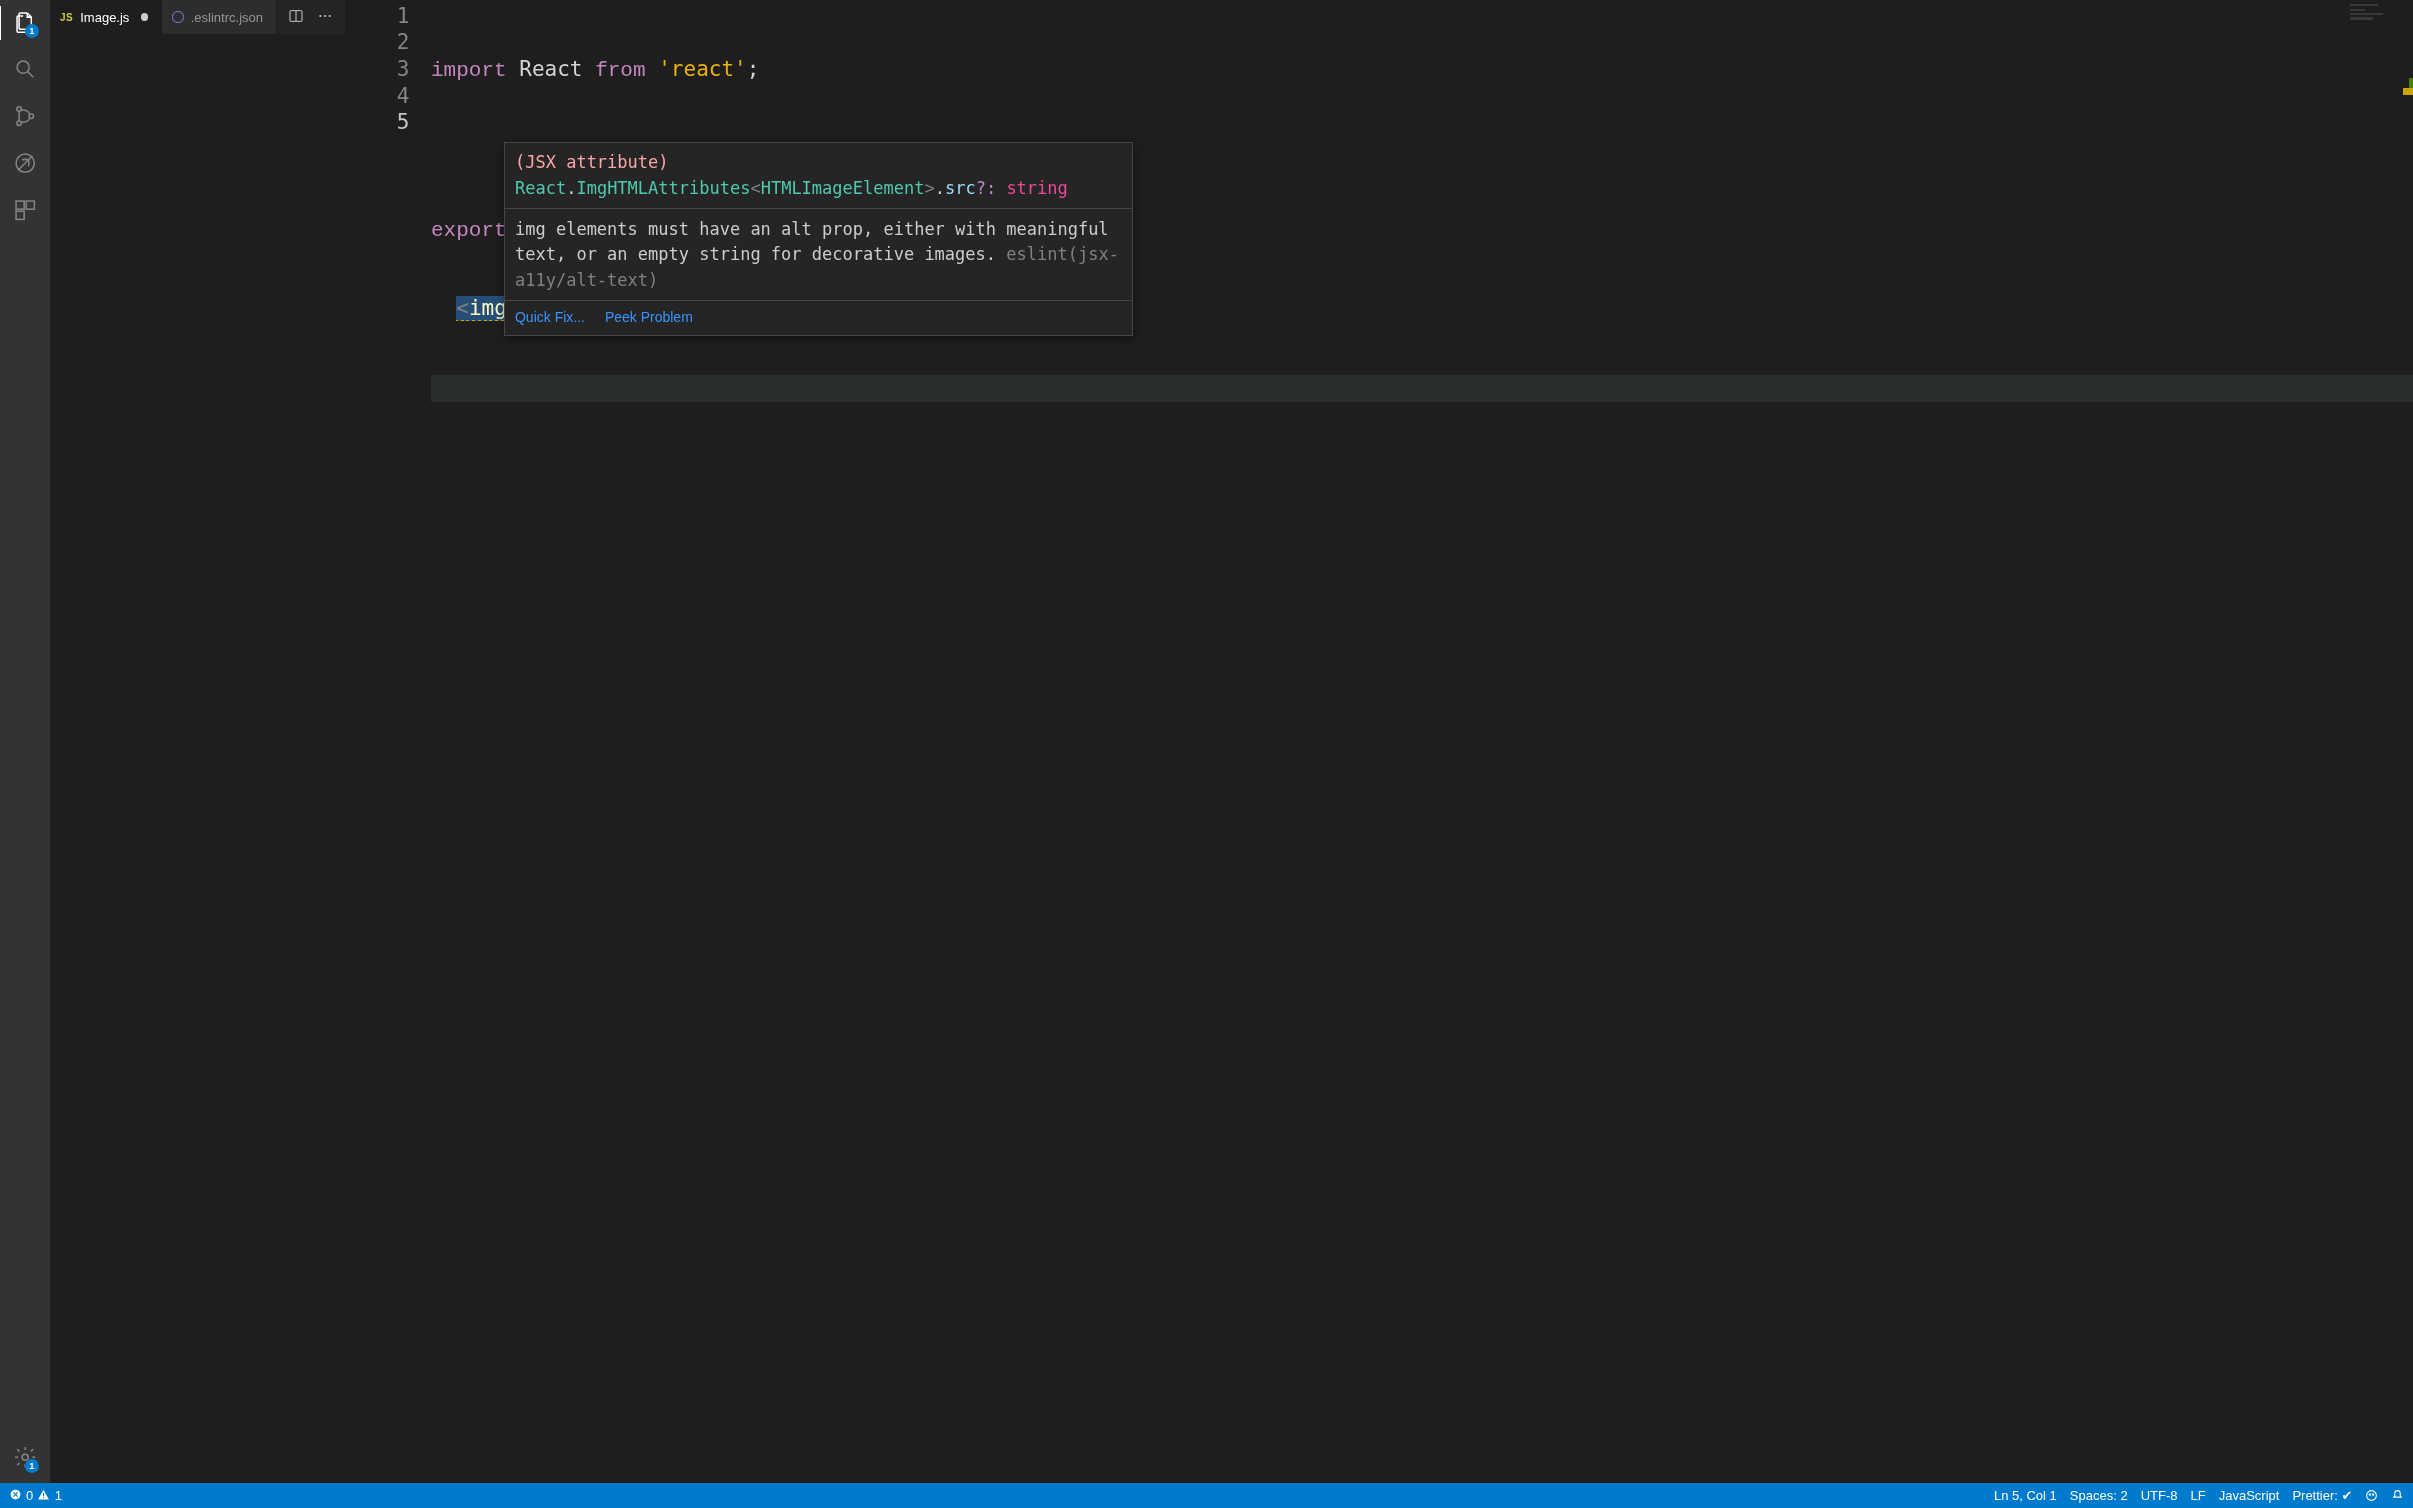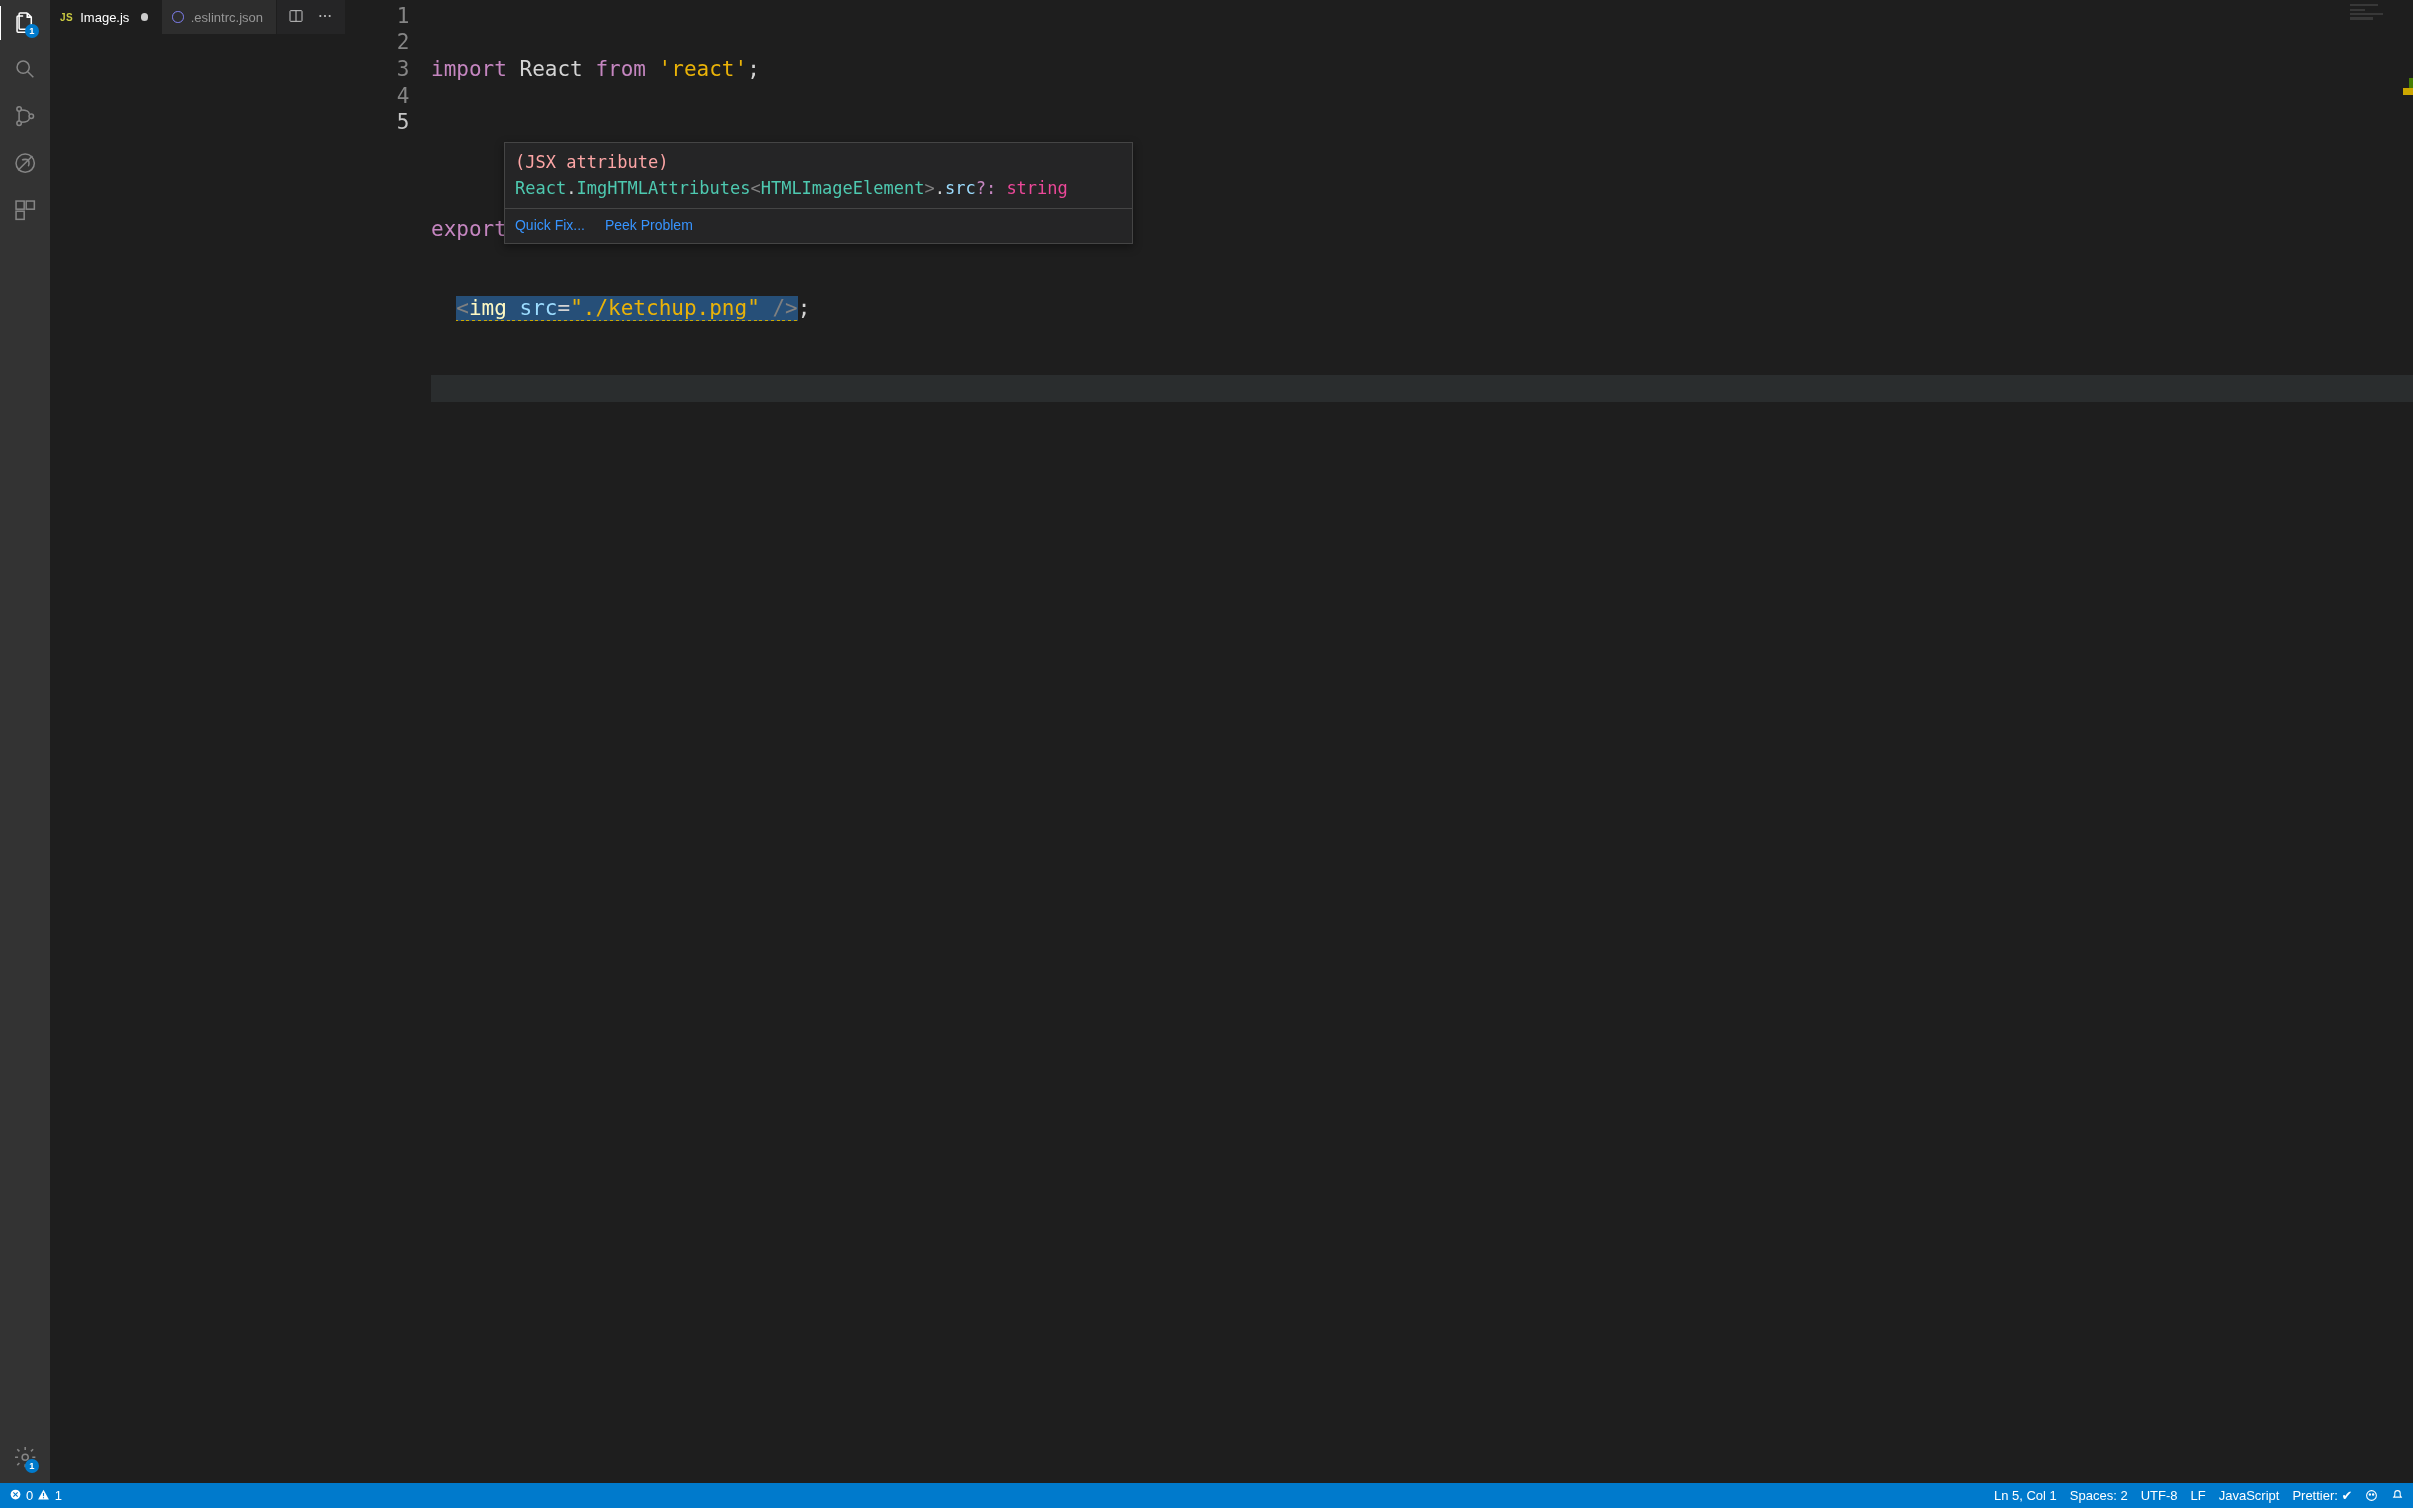--- a/index.html
+++ b/index.html
@@ -127,21 +127,21 @@
     padding-top: 2.9px;
     white-space: pre;
   }
   .code-line { height:26.6px; }
   .sel { background:#264f78; }
   .underline-warn {
     border-bottom: 1.4px dotted;
     border-image: repeating-linear-gradient(90deg,#cca700 0 2.9px, transparent 2.9px 5.7px) 1;
   }
   
-  .kw-pink { color:#c586c0; }
+  .kw-pink { color:#c586c0;font-family:Liberation Mono, monospace; }
   .kw-blue { color:#fef9c3; }
   .name-fn { color:#dcdcaa; }
   .str { color:#eab308; }
   .punct { color:#d4d4d4; }
   .gray { color:#808080; }
   .attr { color:#9cdcfe; }
   .op { color:#d4d4d4;}
   
   .hover-popup {
     position:absolute;
@@ -296,20 +296,21 @@
       <div class="code">
         <div class="code-line"><span class="kw-pink">import</span> <span class="punct">React</span> <span class="kw-pink">from</span> <span class="str">'react'</span><span class="punct">;</span></div>
         <div class="code-line"></div>
         <div class="code-line"><span class="kw-pink">export</span> <span class="kw-blue">const</span> <span class="name-fn">Image</span> <span class="op">=</span> <span class="punct">()</span> <span class="kw-blue">⇒</span></div>
         <div class="code-line">  <span class="sel underline-warn"><span class="gray">&lt;</span><span class="kw-blue">img</span> <span class="attr">src</span><span class="punct">=</span><span class="str">"./ketchup.png"</span><span class="gray"> /&gt;</span></span><span class="punct">;</span></div>
         <div class="code-line" style="background:#2a2d2e;"></div>
       </div>
 
       <div class="hover-popup">
         <div class="hover-section hover-sig"><span class="paren">(JSX attribute) </span><span class="module">React</span><span class="dot">.</span><span class="module">ImgHTMLAttributes</span><span class="angle">&lt;</span><span class="module">HTMLImageElement</span><span class="angle">&gt;</span><span class="dot">.</span><span class="label">src</span><span class="opt">?:</span><span class="ty"> string</span></div>
+        <div class="hover-section hover-msg"><span>img elements must have an alt prop, either with meaningful text, or an empty string for decorative images.</span> <span class="eslint-src">eslint(jsx-a11y/alt-text)</span></div>
         <div class="hover-actions">
           <a>Quick Fix...</a>
           <a>Peek Problem</a>
         </div>
       </div>
 
       <div class="minimap">
         <div class="w1"></div>
           <div class="w2"></div>
           <div class="w3"></div>

